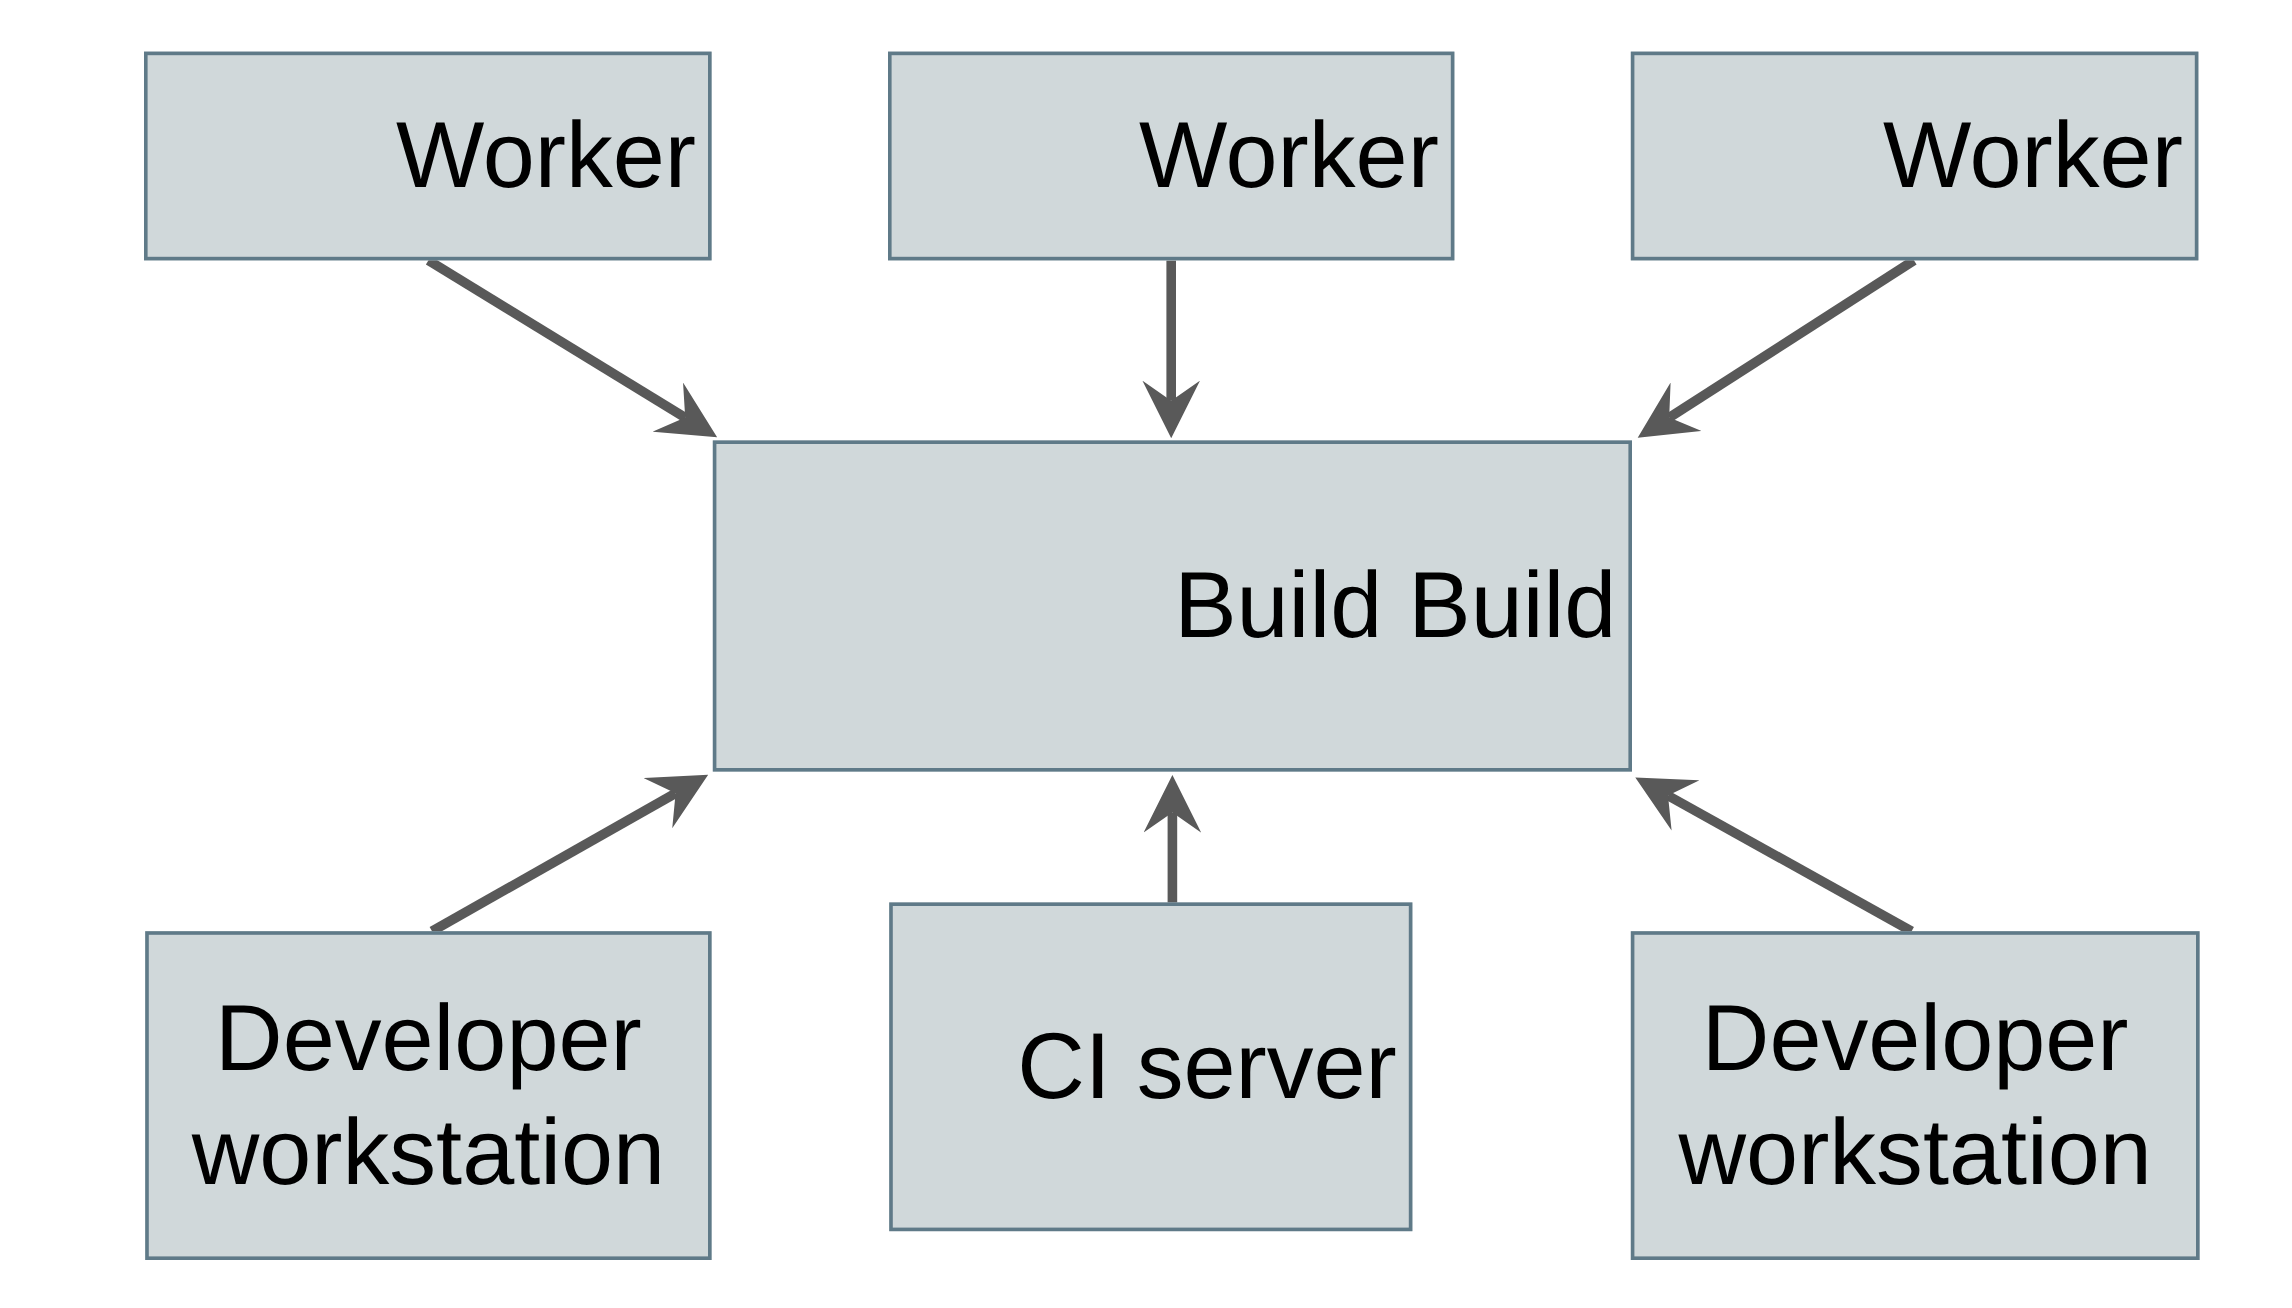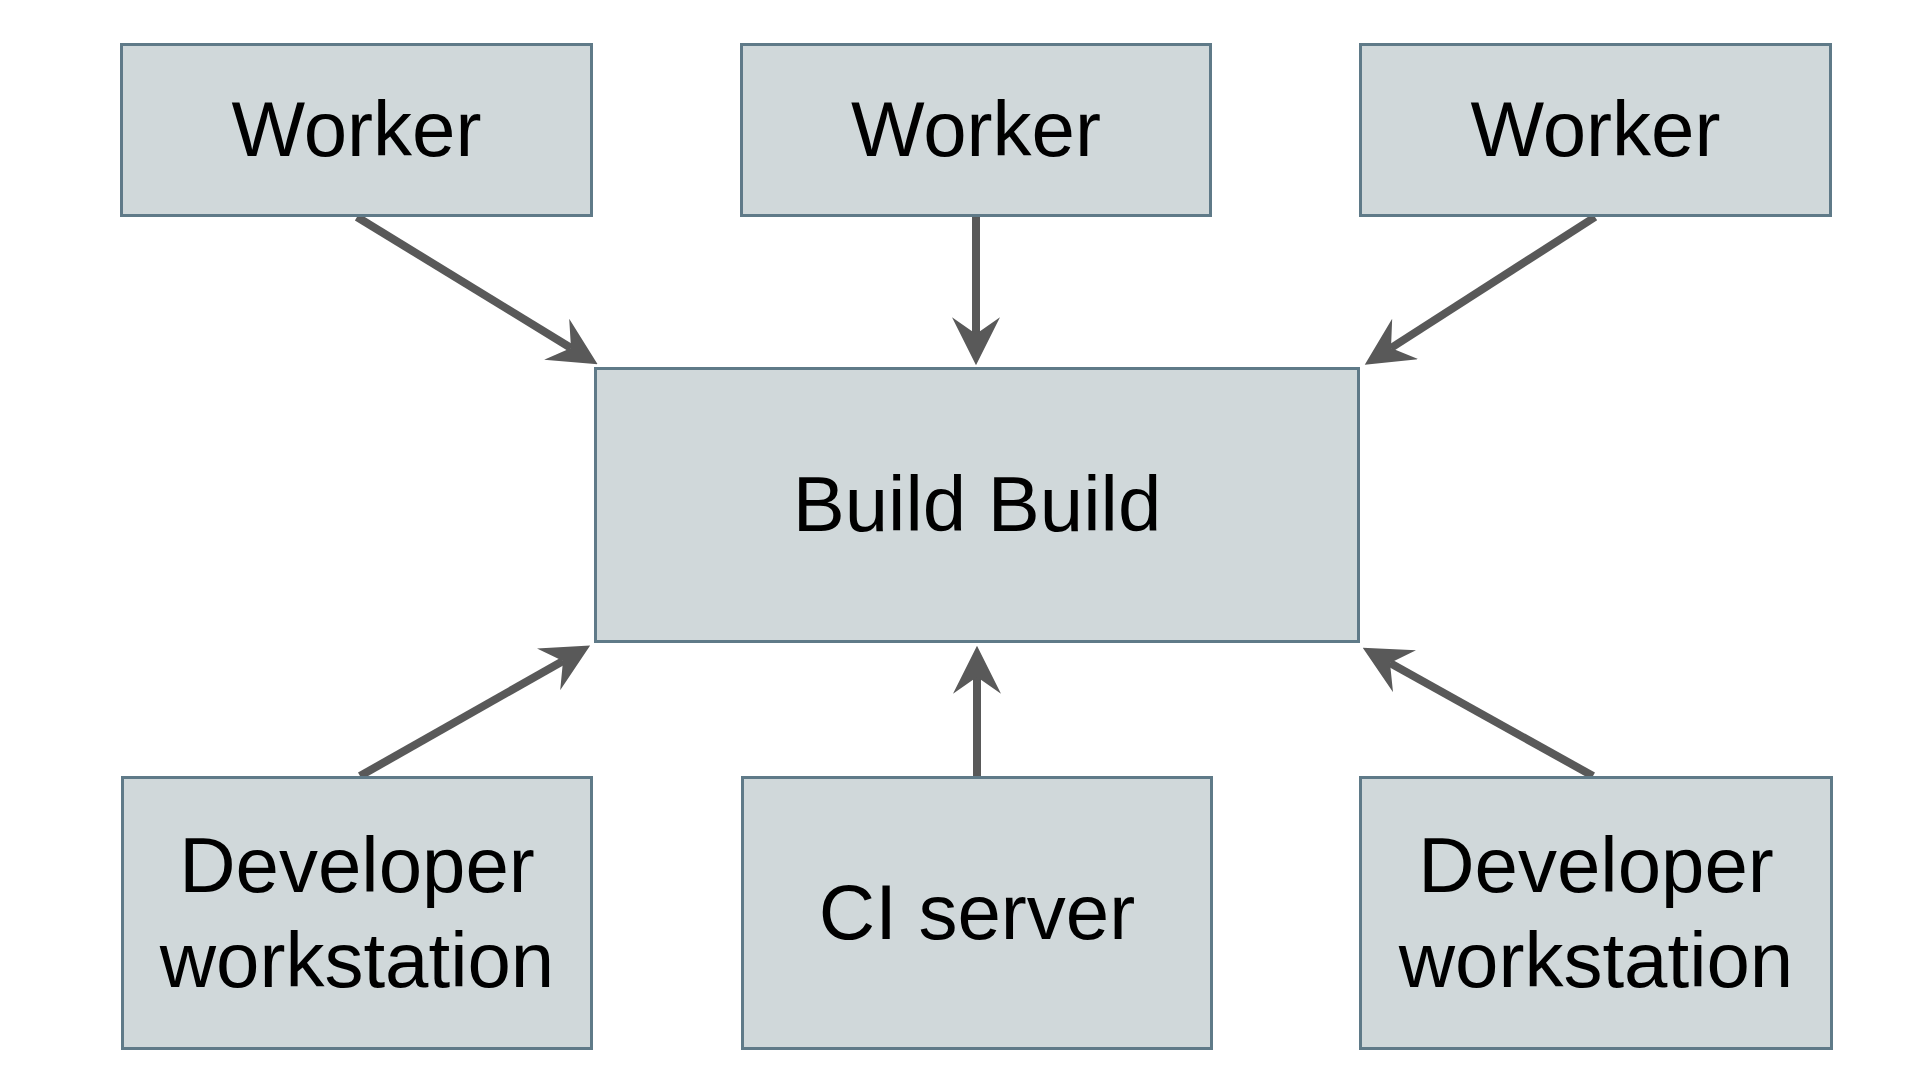--- a/index.html
+++ b/index.html
@@ -37,37 +37,37 @@
   .arrows marker path {
     fill: var(--arrow, #595959);
   }
   .node {
     position: absolute;
     box-sizing: border-box;
     background: var(--node-fill, #d0d8da);
     border: 3px solid var(--node-border, #5f7a88);
     display: flex;
     align-items: center;
-    justify-content: center;
+    justify-content: flex-end;
     text-align: center;
     color: var(--text, #000000);
     font-size: 78px;
     line-height: 1.22;
     letter-spacing: 0;
   }
   .node .label { display: block; padding: 0 10px; }
   
   .n-worker1 { left: 120px;  top: 43px;  width: 473px; height: 174px; }
   .n-worker2 { left: 740px;  top: 43px;  width: 472px; height: 174px; }
   .n-worker3 { left: 1359px; top: 43px;  width: 473px; height: 174px; }
   
   .n-build-master { left: 594px; top: 367px; width: 766px; height: 276px; }
   
   .n-dev-left  { left: 121px;  top: 776px; width: 472px; height: 274px; }
-  .n-ci-server { left: 741px;  top: 776px; width: 472px; height: 274px; }
+  .n-ci-server { left: 741px;  top: 752px; width: 436px; height: 274px; }
   .n-dev-right { left: 1359px; top: 776px; width: 474px; height: 274px; }
 </style>
 </head>
 <body>
 
 <div class="canvas">
 
   <svg class="arrows" width="1910" height="1090" viewBox="0 0 1910 1090" xmlns="http://www.w3.org/2000/svg">
     <defs>
       <marker id="arrowhead" viewBox="0 0 10 10" refX="3.5" refY="5" markerWidth="6" markerHeight="6" orient="auto" markerUnits="strokeWidth">

